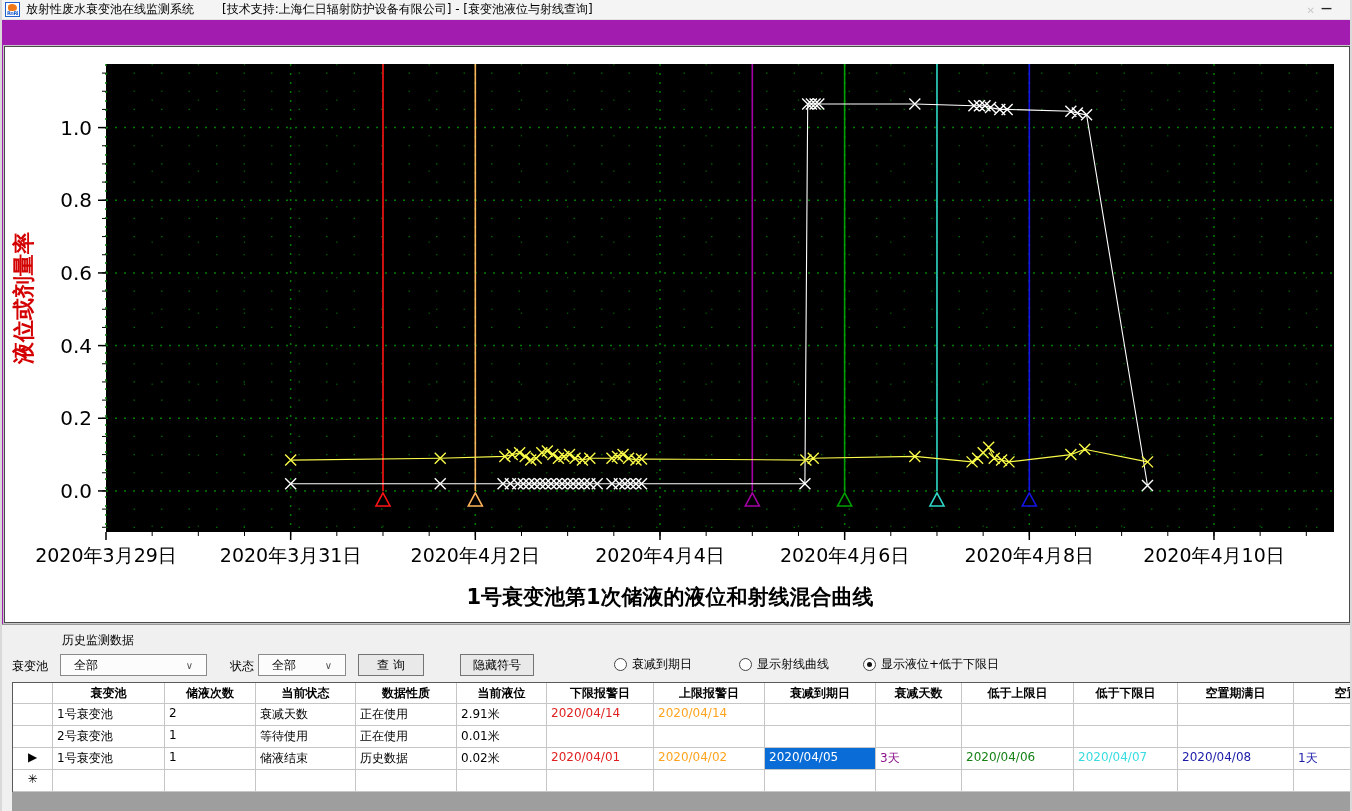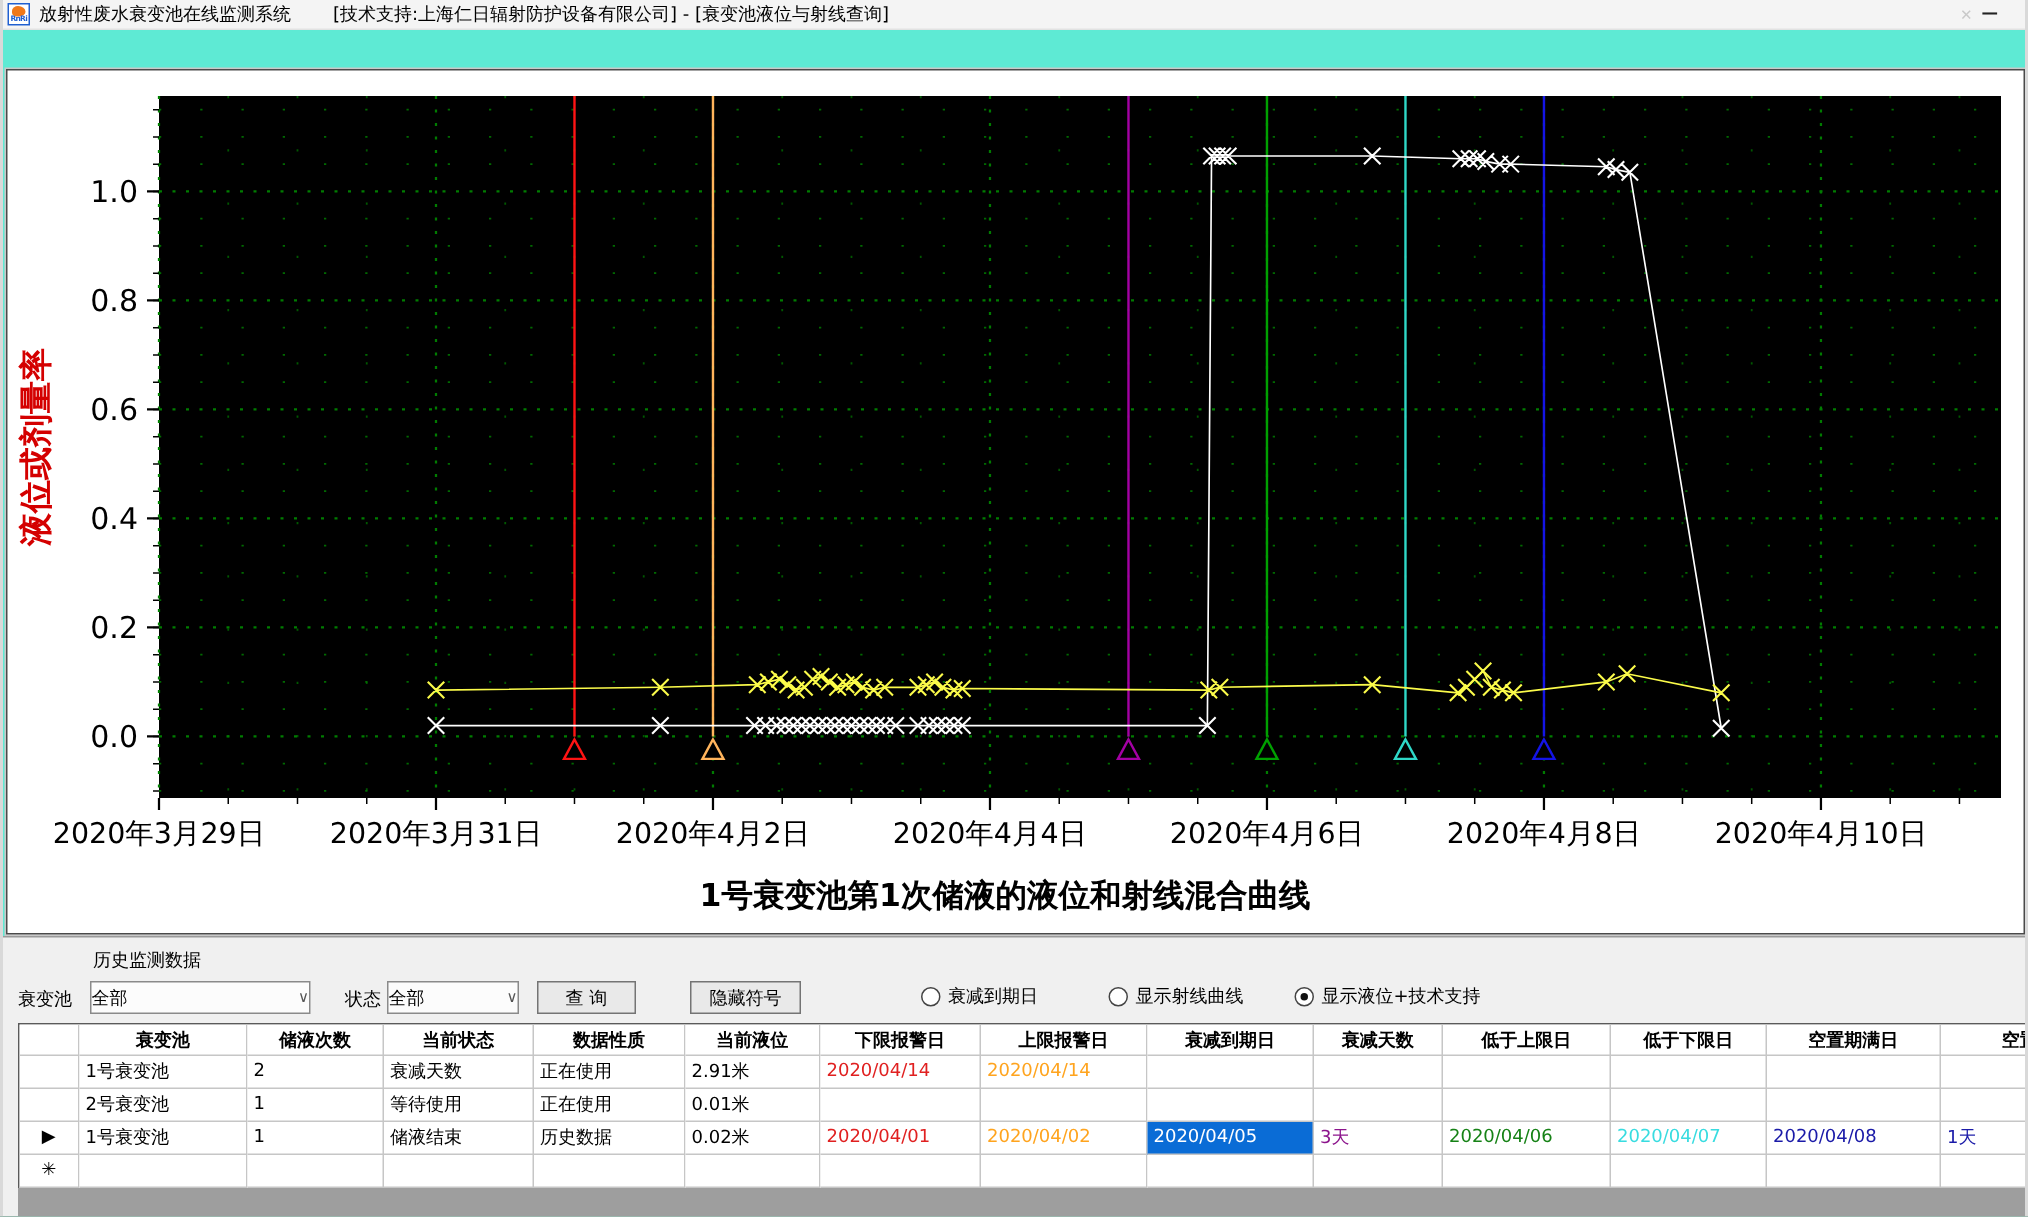--- a/index.html
+++ b/index.html
@@ -1,17 +1,17 @@
 <!DOCTYPE html>
 <html><head>
 <meta charset="utf-8">
 <style>
   html,body{margin:0;padding:0;background:#d4d0c8;}
   *{box-sizing:border-box;}
-  #app{position:relative;width:1352px;height:811px;background:#5eead4;overflow:hidden;
+  #app{position:relative;width:1352px;height:811px;background:#a21caf;overflow:hidden;
        font-family:"DejaVu Sans","Liberation Sans",sans-serif;font-size:12px;color:#000;
        border-left:2px solid #d9d9d9;border-right:2px solid #d9d9d9;}
   
   .titlebar{position:absolute;left:0;top:0;width:100%;height:20px;background:#f4f4f4;
             display:flex;align-items:center;padding-left:3px;border-bottom:1px solid #e2e2e2;}
   .appicon{width:15px;height:15px;background:#fff;border:1px solid #1f5fd0;position:relative;flex:0 0 auto;}
   .appicon .blob{position:absolute;left:2px;top:1px;width:9px;height:7px;background:#f07818;border-radius:50% 60% 50% 40%;}
   .appicon .rnri{position:absolute;left:1px;bottom:0;font-size:5px;line-height:5px;color:#1f5fd0;font-weight:bold;letter-spacing:-0.5px;}
   .titletext{margin-left:6px;white-space:nowrap;color:#000;}
   .titletext .sep{display:inline-block;width:28px;}
@@ -25,21 +25,21 @@
   .menuitem{padding:3px 10px;cursor:default;}
   
   .chartpanel{position:absolute;left:2px;top:46px;width:1346px;height:577px;background:#ffffff;
               border:1px solid #4a4a4a;box-shadow:0 0 0 1px #c8c8c8;}
   
   .bottompanel{position:absolute;left:0;top:624px;width:100%;height:187px;background:#f0f0f0;border-top:1px solid #9a9a9a;}
   .paneltitle{position:absolute;left:28px;top:7px;margin-left:32px;}
   .filters{position:absolute;left:0;top:29px;width:100%;height:24px;}
   .flabel{position:absolute;top:4px;}
   .dropdown{position:absolute;top:0;height:22px;background:#fcfcfc;border:1px solid #8a8a8a;
-            display:flex;align-items:center;justify-content:space-between;padding:0 0;}
+            display:flex;align-items:center;justify-content:space-between;padding:0 13px;}
   .dropdown .chev{color:#555;font-size:10px;}
   .btn{position:absolute;top:0;height:22px;background:#e9e9e9;border:1px solid #747474;
        display:flex;align-items:center;justify-content:center;}
   .radio{position:absolute;top:2px;display:flex;align-items:center;gap:5px;}
   .radio .circ{width:13px;height:13px;border:1px solid #444;border-radius:50%;background:#fff;position:relative;flex:0 0 auto;}
   .radio .circ.on::after{content:"";position:absolute;left:3px;top:3px;width:5px;height:5px;border-radius:50%;background:#111;}
   
   .grid{position:absolute;left:10px;top:57px;right:0;height:110px;background:#fff;
         border-top:1px solid #5a5a5a;border-left:1px solid #5a5a5a;overflow:hidden;}
   .tr{display:flex;height:22px;}
@@ -243,21 +243,21 @@
           <div class="radio" style="left: 612px;">
             <span class="circ"></span>
             <span>衰减到期日</span>
           </div>
           <div class="radio" style="left: 737px;">
             <span class="circ"></span>
             <span>显示射线曲线</span>
           </div>
           <div class="radio" style="left: 861px;">
             <span class="circ on"></span>
-            <span>显示液位+技术支持</span>
+            <span>显示液位+低于下限日</span>
           </div>
         </div>
     </div>
 
     <div class="grid" id="grid">
         <div class="tr head">
           <div class="rh"></div>
           <div class="th" style="flex: 0 0 112px;">衰变池</div>
           <div class="th" style="flex: 0 0 91px;">储液次数</div>
           <div class="th" style="flex: 0 0 100px;">当前状态</div>

